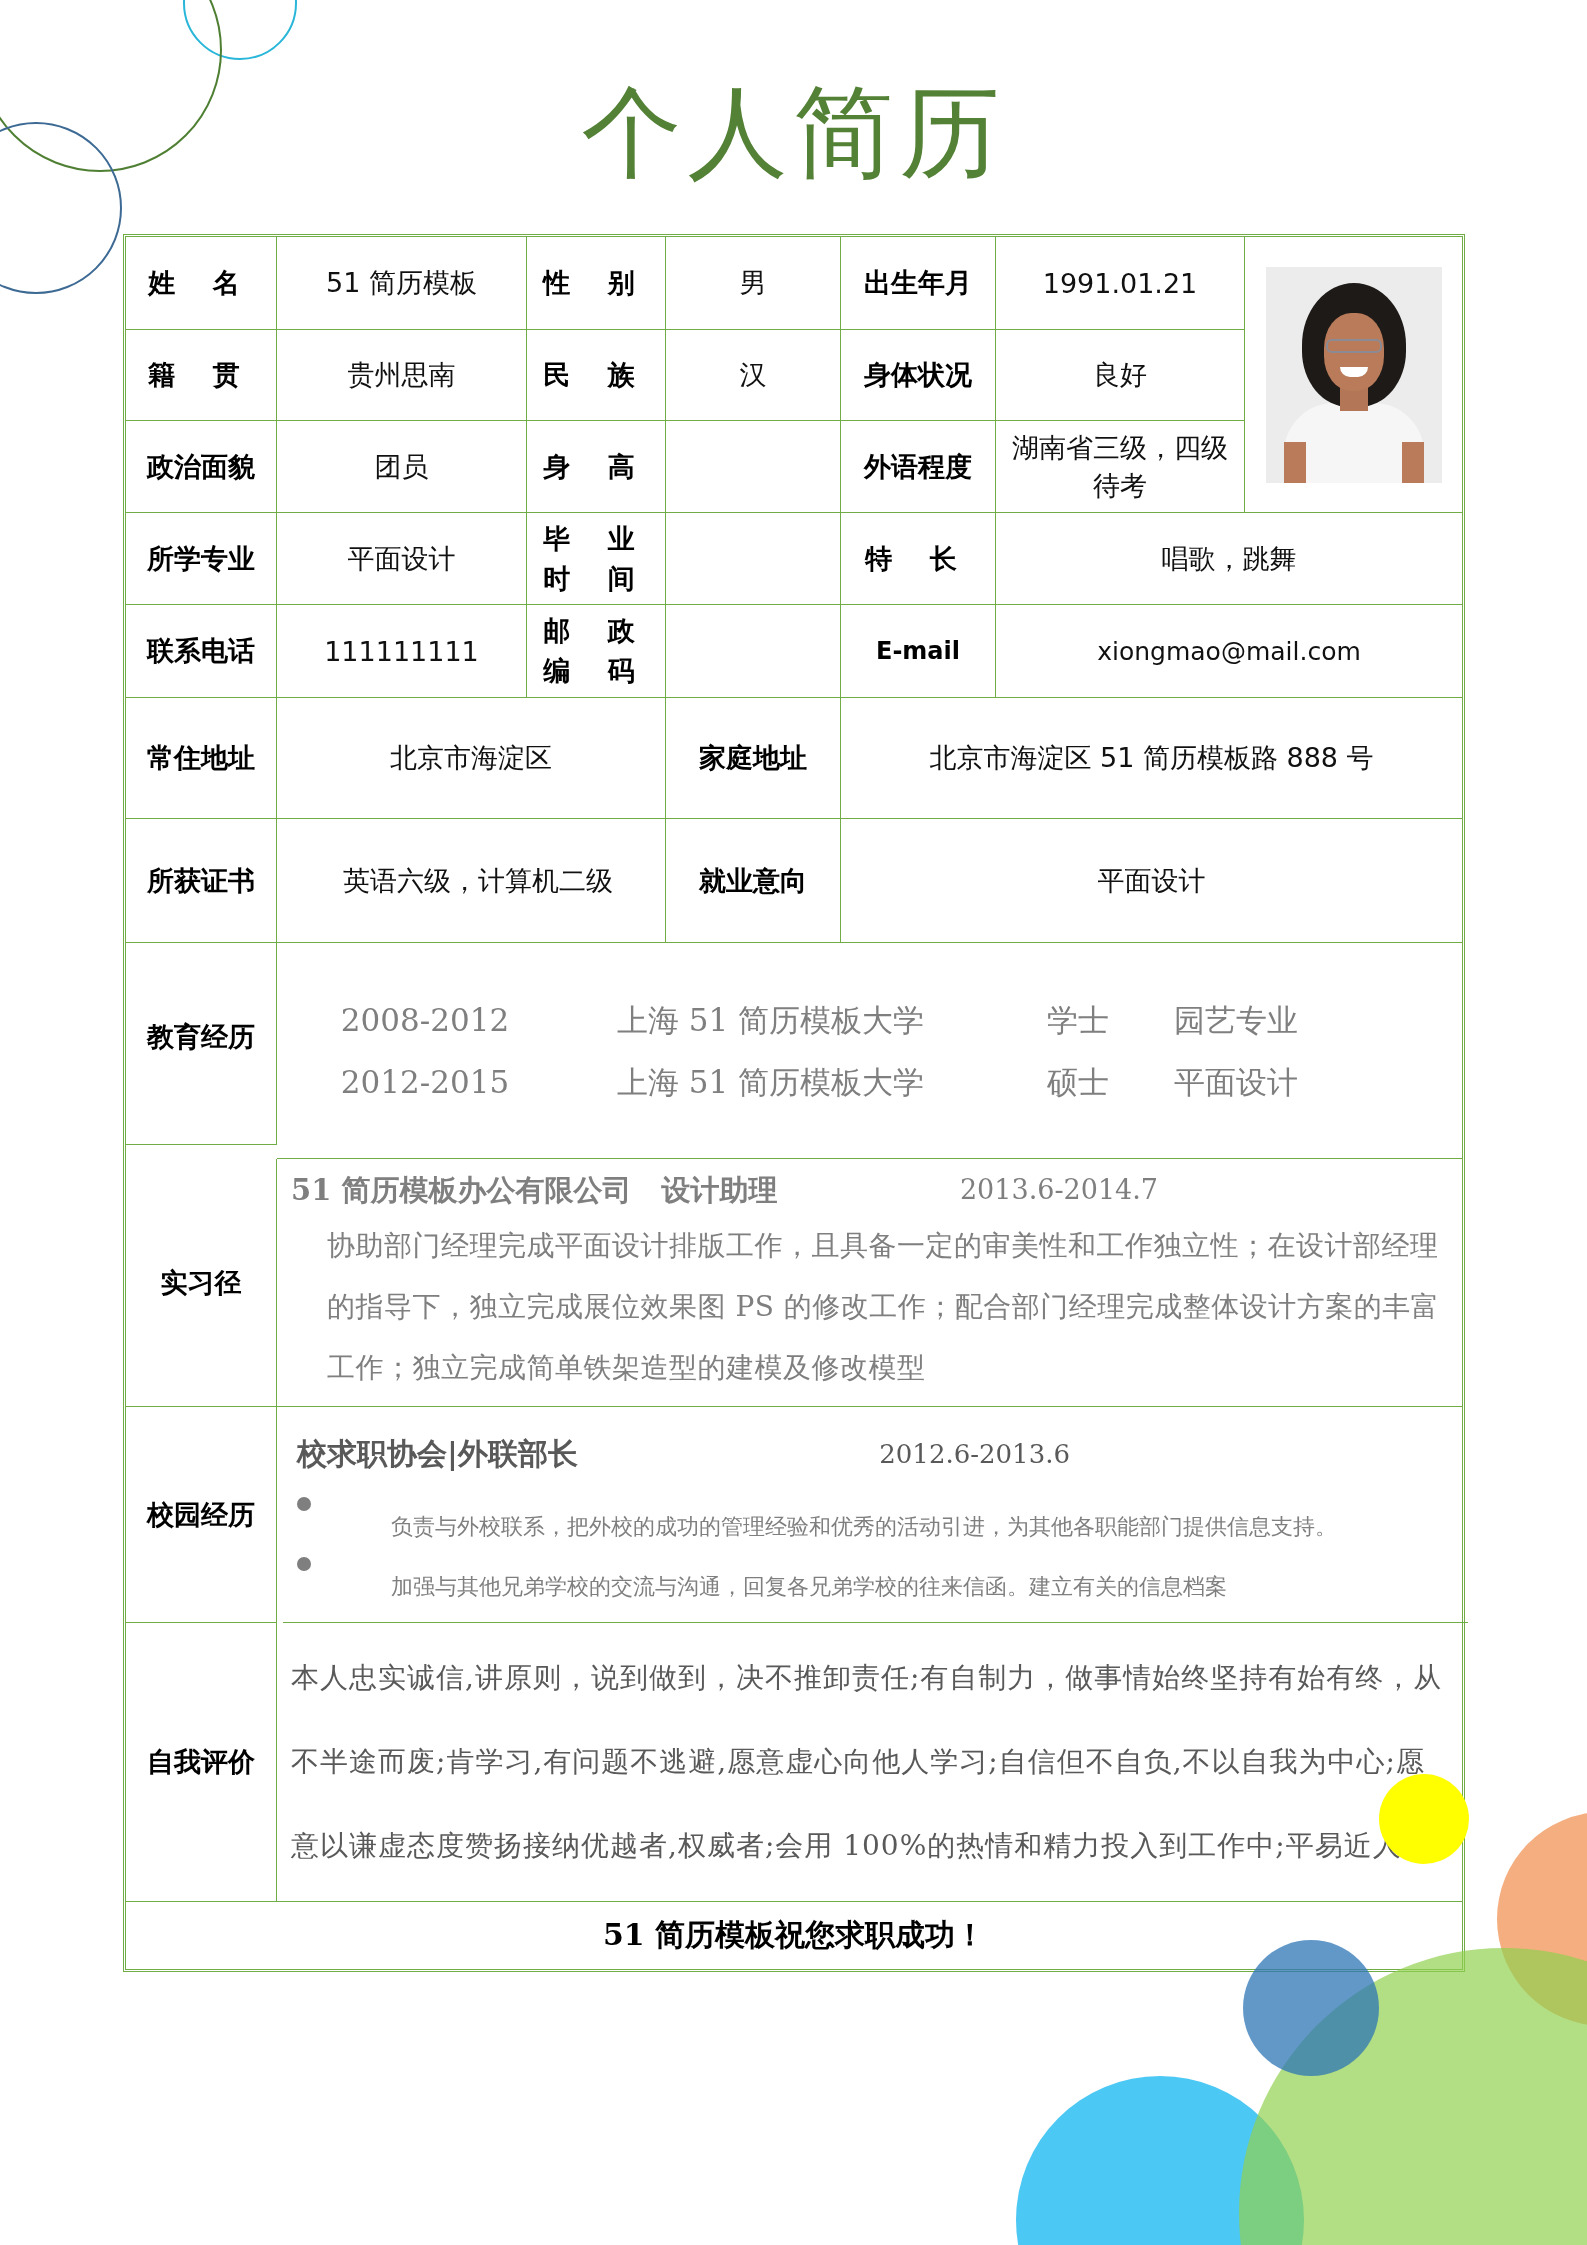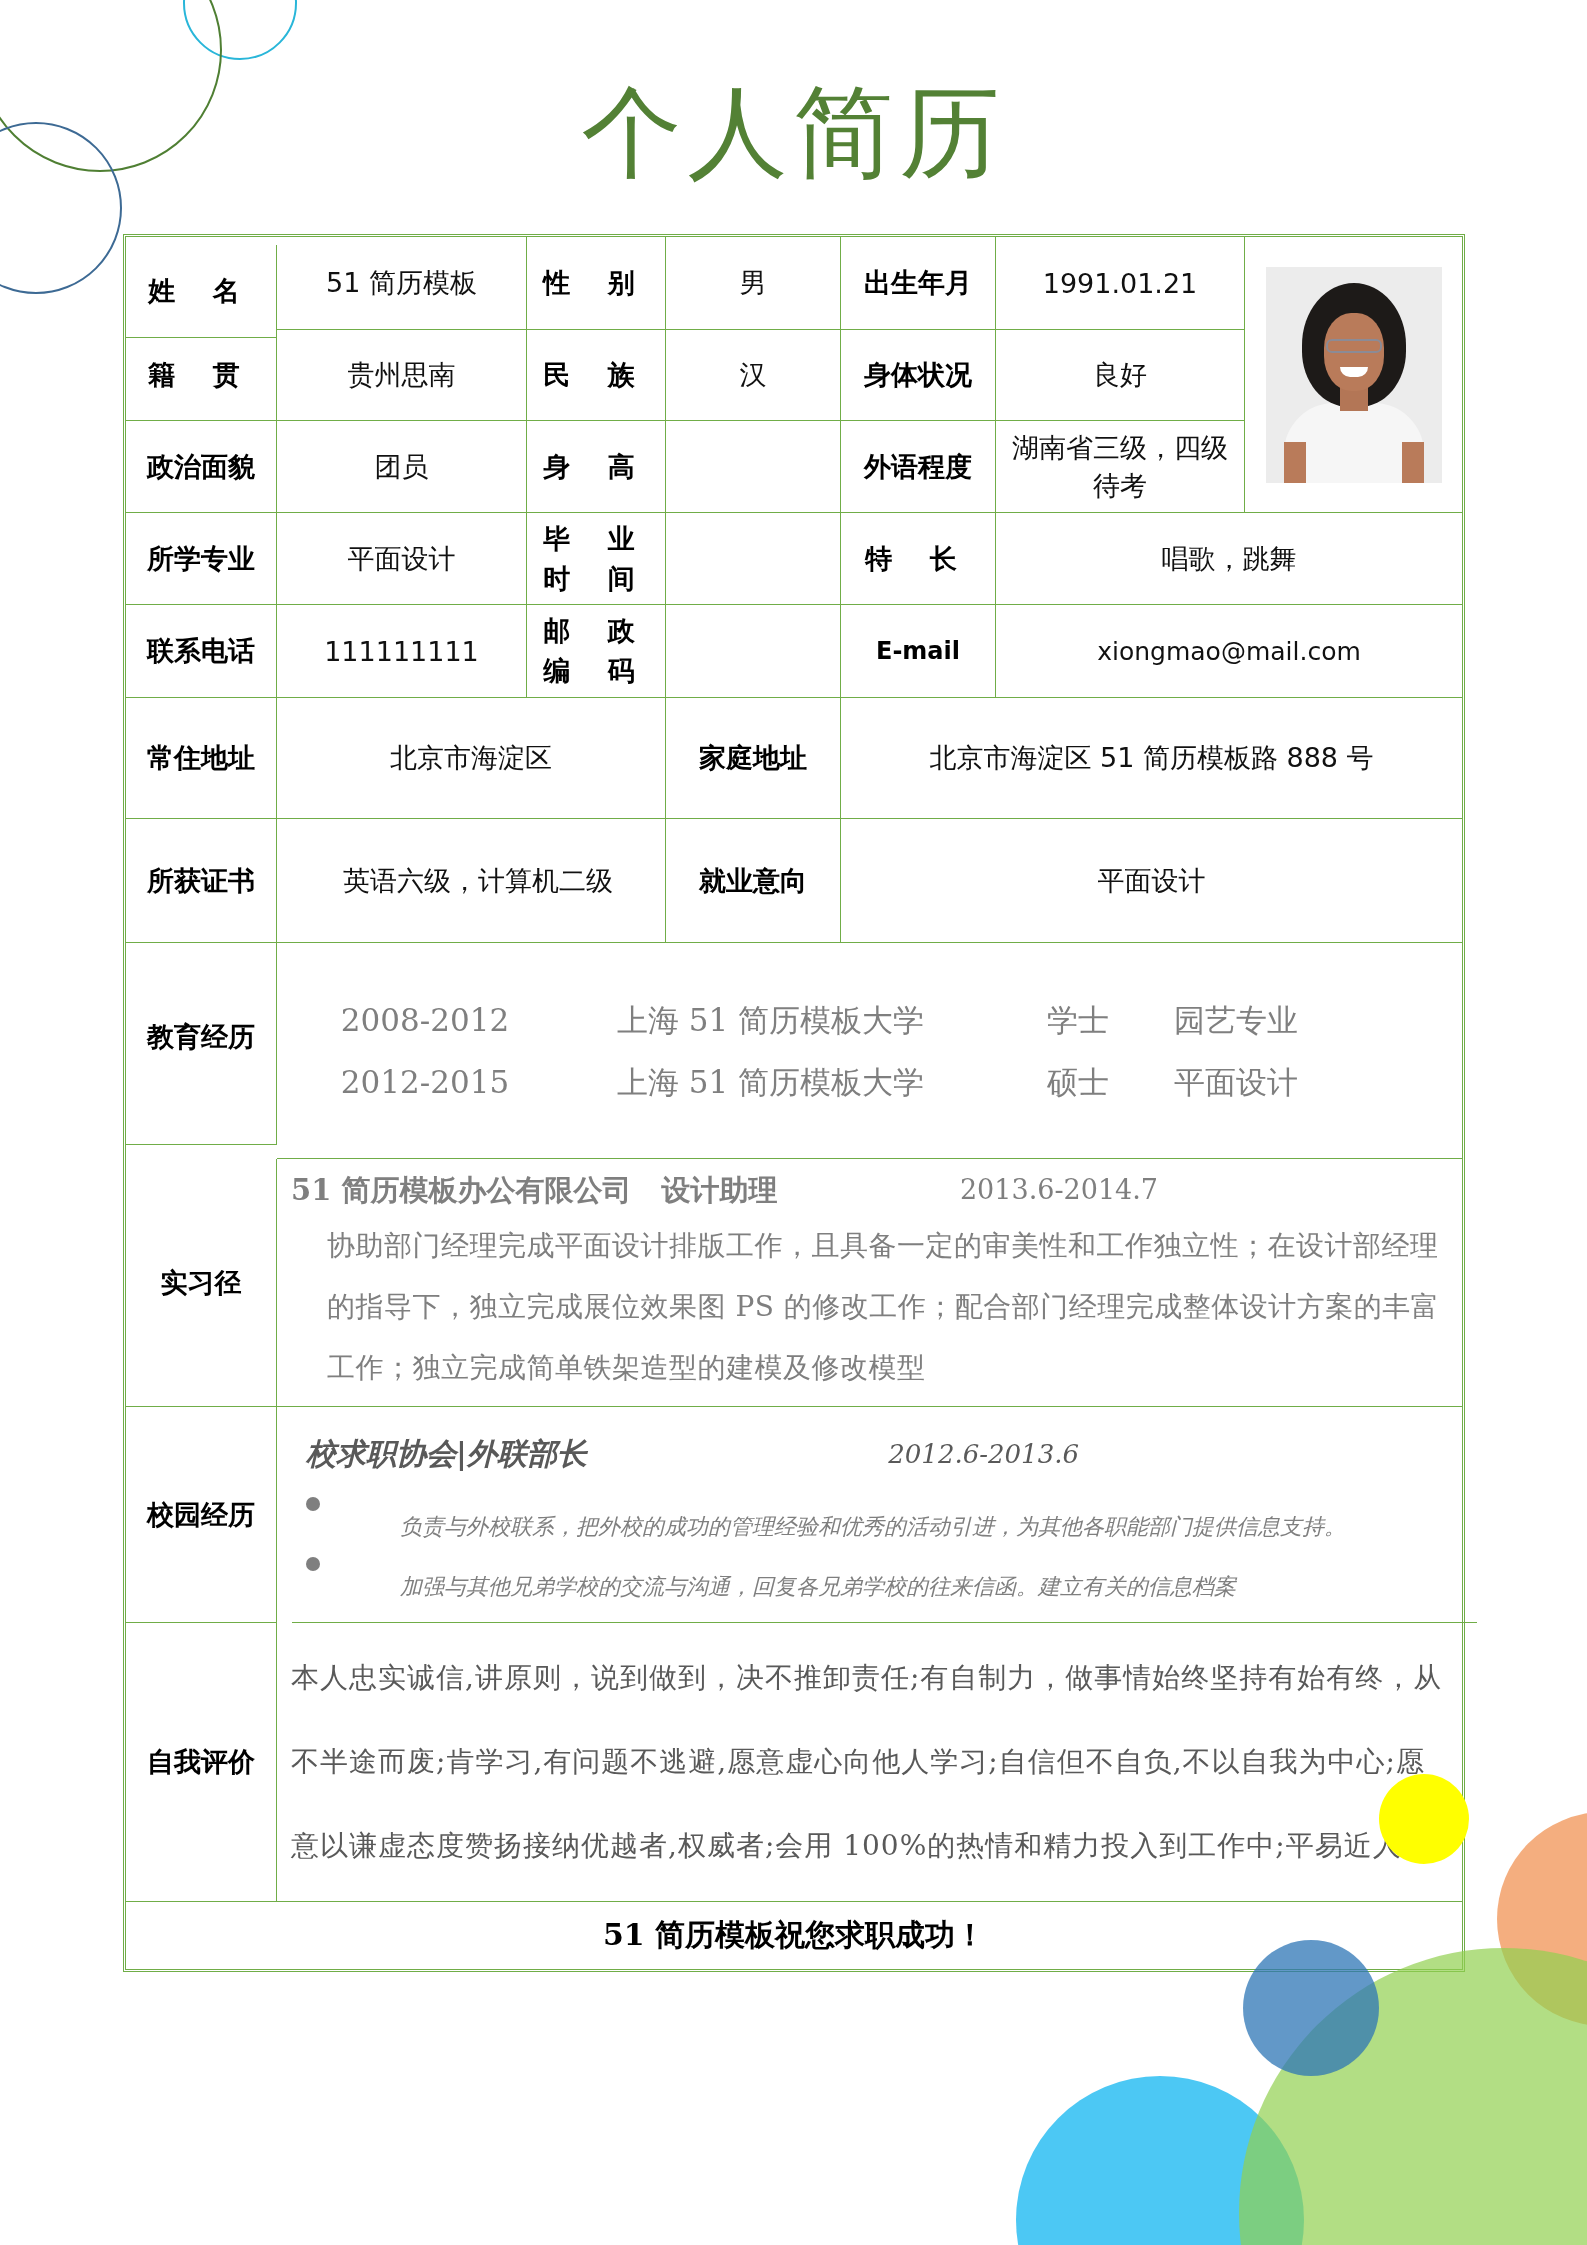--- a/index.html
+++ b/index.html
@@ -64,21 +64,21 @@
 <body>
 
 <div class="deco" style="left:183px;top:-54px;width:114px;height:114px;border:2px solid #29b6d9;box-sizing:border-box;"></div>
 <div class="deco" style="left:-22px;top:-72px;width:244px;height:244px;border:2px solid #4f7f33;box-sizing:border-box;"></div>
 <div class="deco" style="left:-50px;top:122px;width:172px;height:172px;border:2px solid #3d6a94;box-sizing:border-box;"></div>
 
 <div class="title">个人简历</div>
 
 <div class="resume">
 
-  <div class="cell lbl" style="left:0;top:8px;width:151px;height:93px;">
+  <div class="cell lbl" style="left:0;top:0;width:151px;height:93px;">
       <span style="letter-spacing:14px;">姓 名</span>
     </div>
   <div class="cell val" style="left:151px;top:0;width:250px;height:93px;">
       <span>51 简历模板</span>
     </div>
   <div class="cell lbl" style="left:401px;top:0;width:139px;height:93px;">
       <span style="letter-spacing:14px;">性 别</span>
     </div>
   <div class="cell val" style="left:540px;top:0;width:175px;height:93px;">
       <span>男</span>
@@ -232,21 +232,21 @@
       <span>51 简历模板办公有限公司</span>
       <span style="margin-left:30px;">设计助理</span>
       <span class="job-date">2013.6-2014.7</span>
     </div>
     <div class="job-desc" style="margin-top:0;margin-left:36px;">协助部门经理完成平面设计排版工作，且具备一定的审美性和工作独立性；在设计部经理的指导下，独立完成展位效果图 PS 的修改工作；配合部门经理完成整体设计方案的丰富工作；独立完成简单铁架造型的建模及修改模型</div>
   </div>
 
   <div class="cell lbl" style="left:0;top:1170px;width:151px;height:216px;">
       <span>校园经历</span>
     </div>
-  <div class="cell para-block noright" style="left:166px;top:1170px;width:1185px;height:216px;font-style:italic;">
+  <div class="cell para-block noright" style="left:157px;top:1170px;width:1185px;height:216px;">
     <div class="camp-head">
       <span>校求职协会|外联部长</span>
       <span class="camp-date">2012.6-2013.6</span>
     </div>
     <div class="bullet" style="margin-top:18px;">
         <span class="dot"></span>
         <span>负责与外校联系，把外校的成功的管理经验和优秀的活动引进，为其他各职能部门提供信息支持。</span>
       </div>
     <div class="bullet">
         <span class="dot"></span>

